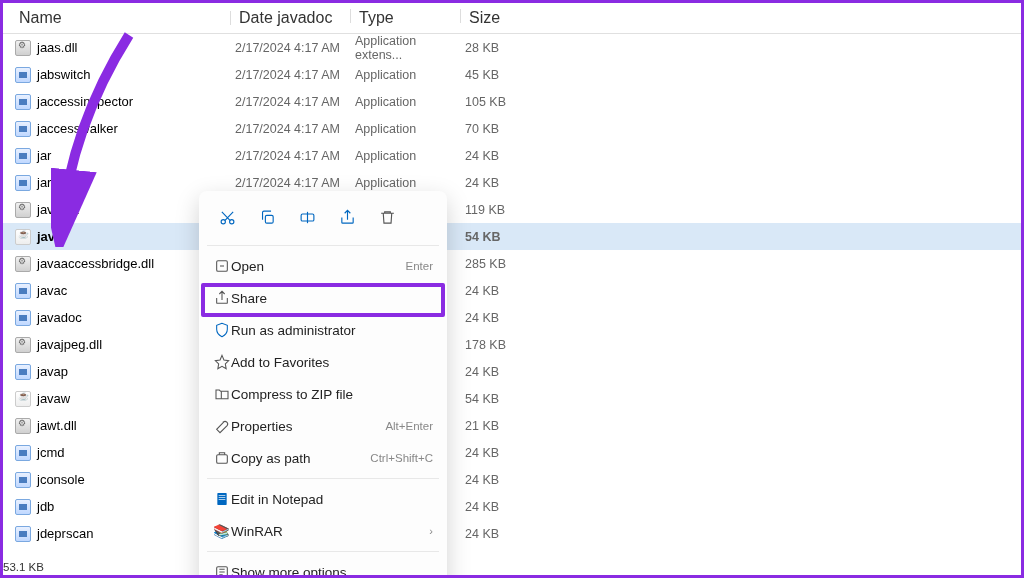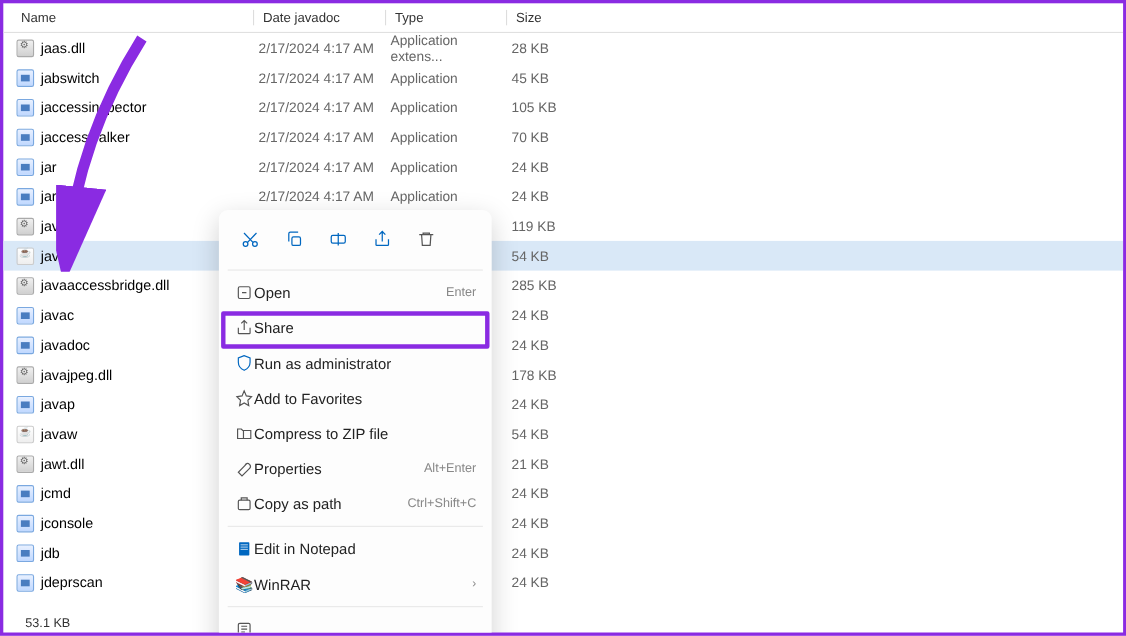--- a/index.html
+++ b/index.html
@@ -1,27 +1,27 @@
 <!DOCTYPE html>
 <html><head>
   <meta charset="utf-8">
   <style>
     * { margin: 0; padding: 0; box-sizing: border-box; font-family: 'Segoe UI', Tahoma, sans-serif; }
     body { background: #fff; font-size: 13px; color: #333; width: 1024px; height: 578px; position: relative; overflow: hidden; border: 3px solid #8a2be2; }
     .container { padding: 0; }
-    .header-row { display: flex; padding: 6px 0 6px 12px; border-bottom: 1px solid #e0e0e0; font-size: 12px; color: #333; }
+    .header-row { display: flex; padding: 6px 0 6px 12px; border-bottom: 1px solid #e0e0e0; font-size: 16px; color: #333; }
     .header-row > div { padding: 0 4px; }
     .col-name { width: 220px; display: flex; align-items: center; gap: 4px; }
     .col-date { width: 120px; }
     .col-type { width: 110px; }
     .col-size { width: 60px; text-align: left; }
     .header-row .col-name::after { content: ''; display: inline-block; width: 1px; height: 14px; background: #ddd; margin-left: auto; }
     .header-row .col-date::after, .header-row .col-type::after { content: ''; display: inline-block; width: 1px; height: 14px; background: #ddd; float: right; }
     .file-row { display: flex; align-items: center; padding: 4px 0 4px 12px; height: 27px; cursor: default; }
-    .file-row.selected { background: #d9e8f7; }
+    .file-row.selected { background: #d9e8f7; font-weight: bold; }
     .file-row .col-name { display: flex; gap: 6px; color: #000; }
     .file-row .col-date, .file-row .col-type, .file-row .col-size { color: #666; font-size: 12.5px; }
     .icon { width: 16px; height: 16px; display: inline-flex; align-items: center; justify-content: center; flex-shrink: 0; }
     .icon-app { background: linear-gradient(#e8f0ff, #c0d8ff); border: 1px solid #7aa8e0; border-radius: 2px; }
     .icon-app::after { content: ''; width: 8px; height: 6px; background: #4a7dc0; }
     .icon-dll { background: linear-gradient(#f0f0f0, #d0d0d0); border: 1px solid #aaa; border-radius: 2px; position: relative; }
     .icon-dll::after { content: '⚙'; font-size: 9px; color: #666; position: absolute; top: -1px; left: 2px; }
     .icon-java { background: linear-gradient(#fff, #eee); border: 1px solid #ccc; border-radius: 2px; position: relative; }
     .icon-java::after { content: '☕'; font-size: 9px; position: absolute; top: -1px; left: 2px; }
     
@@ -32,21 +32,21 @@
     .cm-item { display: flex; align-items: center; padding: 7px 14px; gap: 0; cursor: pointer; font-size: 13.5px; }
     .cm-icon { width: 18px; height: 18px; display: flex; align-items: center; justify-content: center; color: #555; }
     .cm-label { flex: 1; color: #222; }
     .cm-shortcut { color: #888; font-size: 11.5px; }
     .cm-chevron { color: #888; font-size: 11px; }
     .highlight { position: absolute; border: 4px solid #8a2be2; border-radius: 2px; pointer-events: none; z-index: 200; }
     .highlight-1 { left: 198px; top: 280px; width: 244px; height: 34px; }
     
     .arrow { position: absolute; left: 48px; top: 24px; pointer-events: none; z-index: 90; }
     
-    .status-bar { position: absolute; bottom: 0; left: 0; padding: 2px 20px; font-size: 11.5px; color: #333; }
+    .status-bar { position: absolute; bottom: 0; left: 0; padding: 2px 0; font-size: 11.5px; color: #333; }
   </style>
 </head>
 <body>
 
 <div class="container">
   <div class="header-row">
     <div class="col-name">
         <span>Name</span>
       </div>
     <div class="col-date">Date javadoc</div>
@@ -351,18 +351,19 @@
     <span class="cm-chevron">›</span>
   </div>
   <div class="cm-sep"></div>
   <div class="cm-item">
     <span class="cm-icon">
         <svg width="16" height="16" viewBox="0 0 24 24" fill="none" stroke="currentColor" stroke-width="1.6">
           <rect x="4" y="4" width="16" height="16" rx="2"></rect>
           <path d="M8 8h8M8 12h8M8 16h5"></path>
         </svg>
       </span>
+    <span class="cm-label">Show more options</span>
   </div>
 </div>
 
 <div class="highlight highlight-1"></div>
 
 <div class="status-bar">53.1 KB</div>
 
 </body></html>

